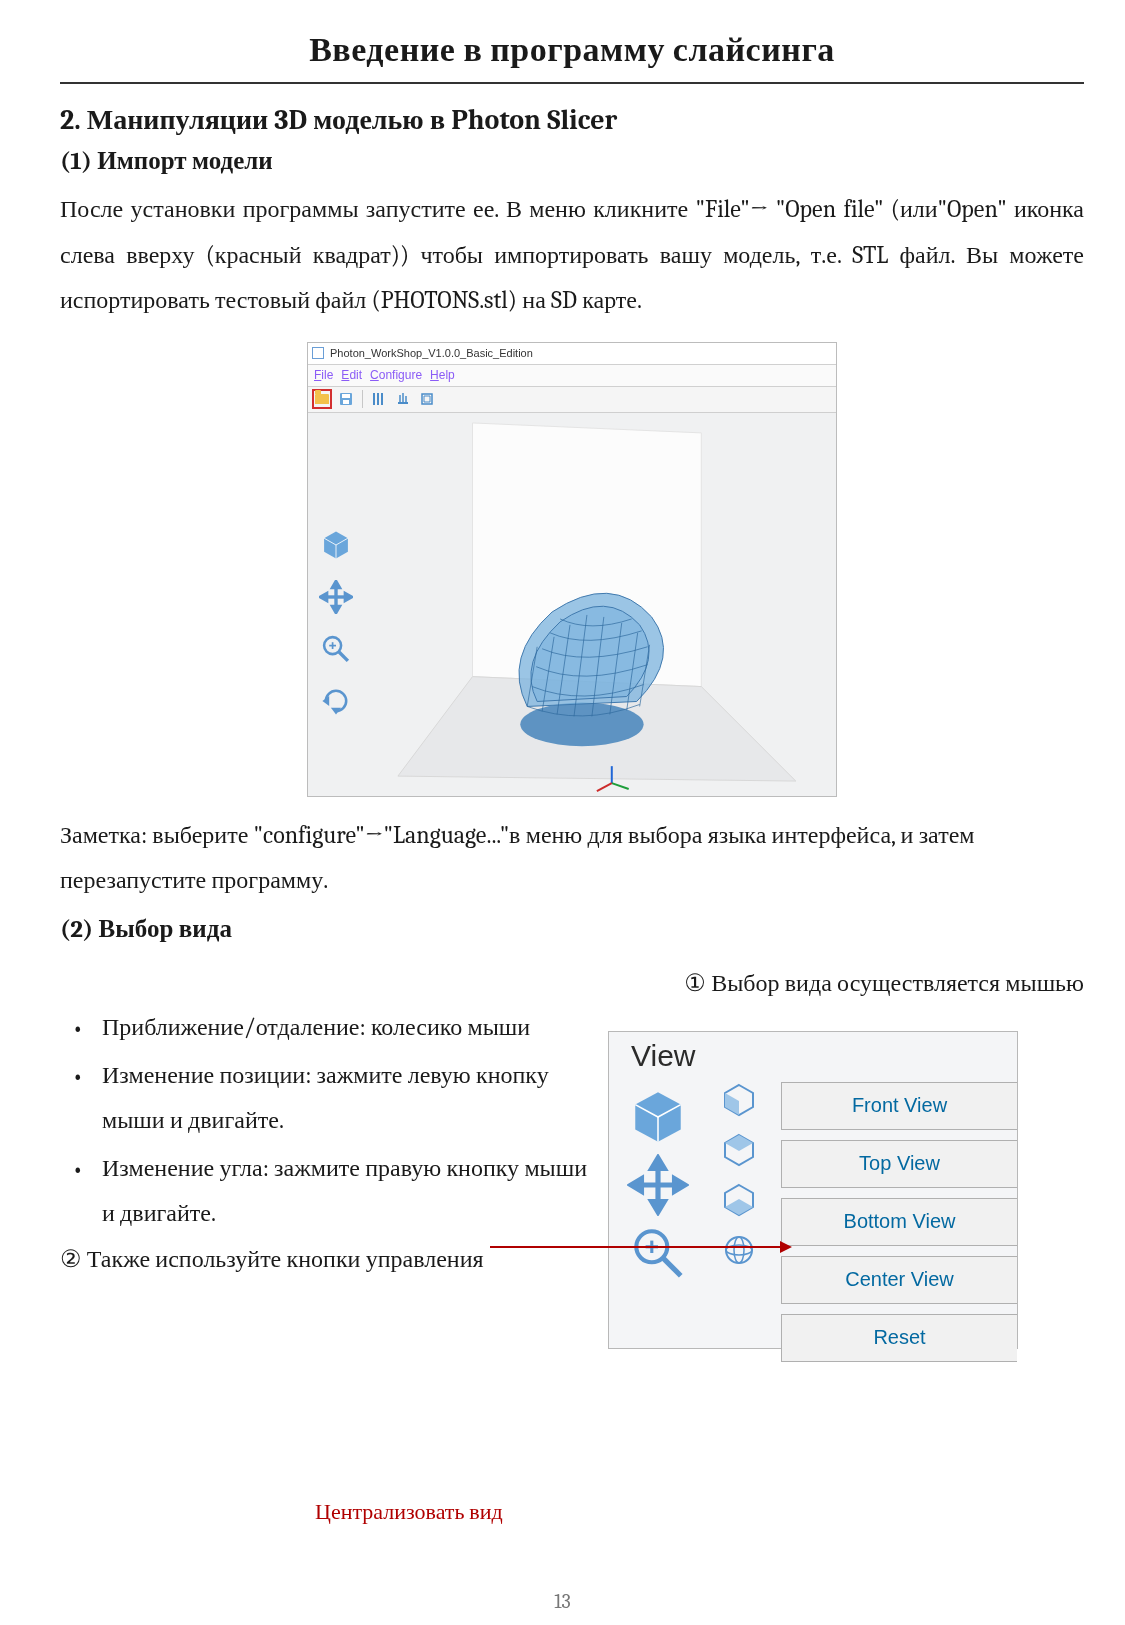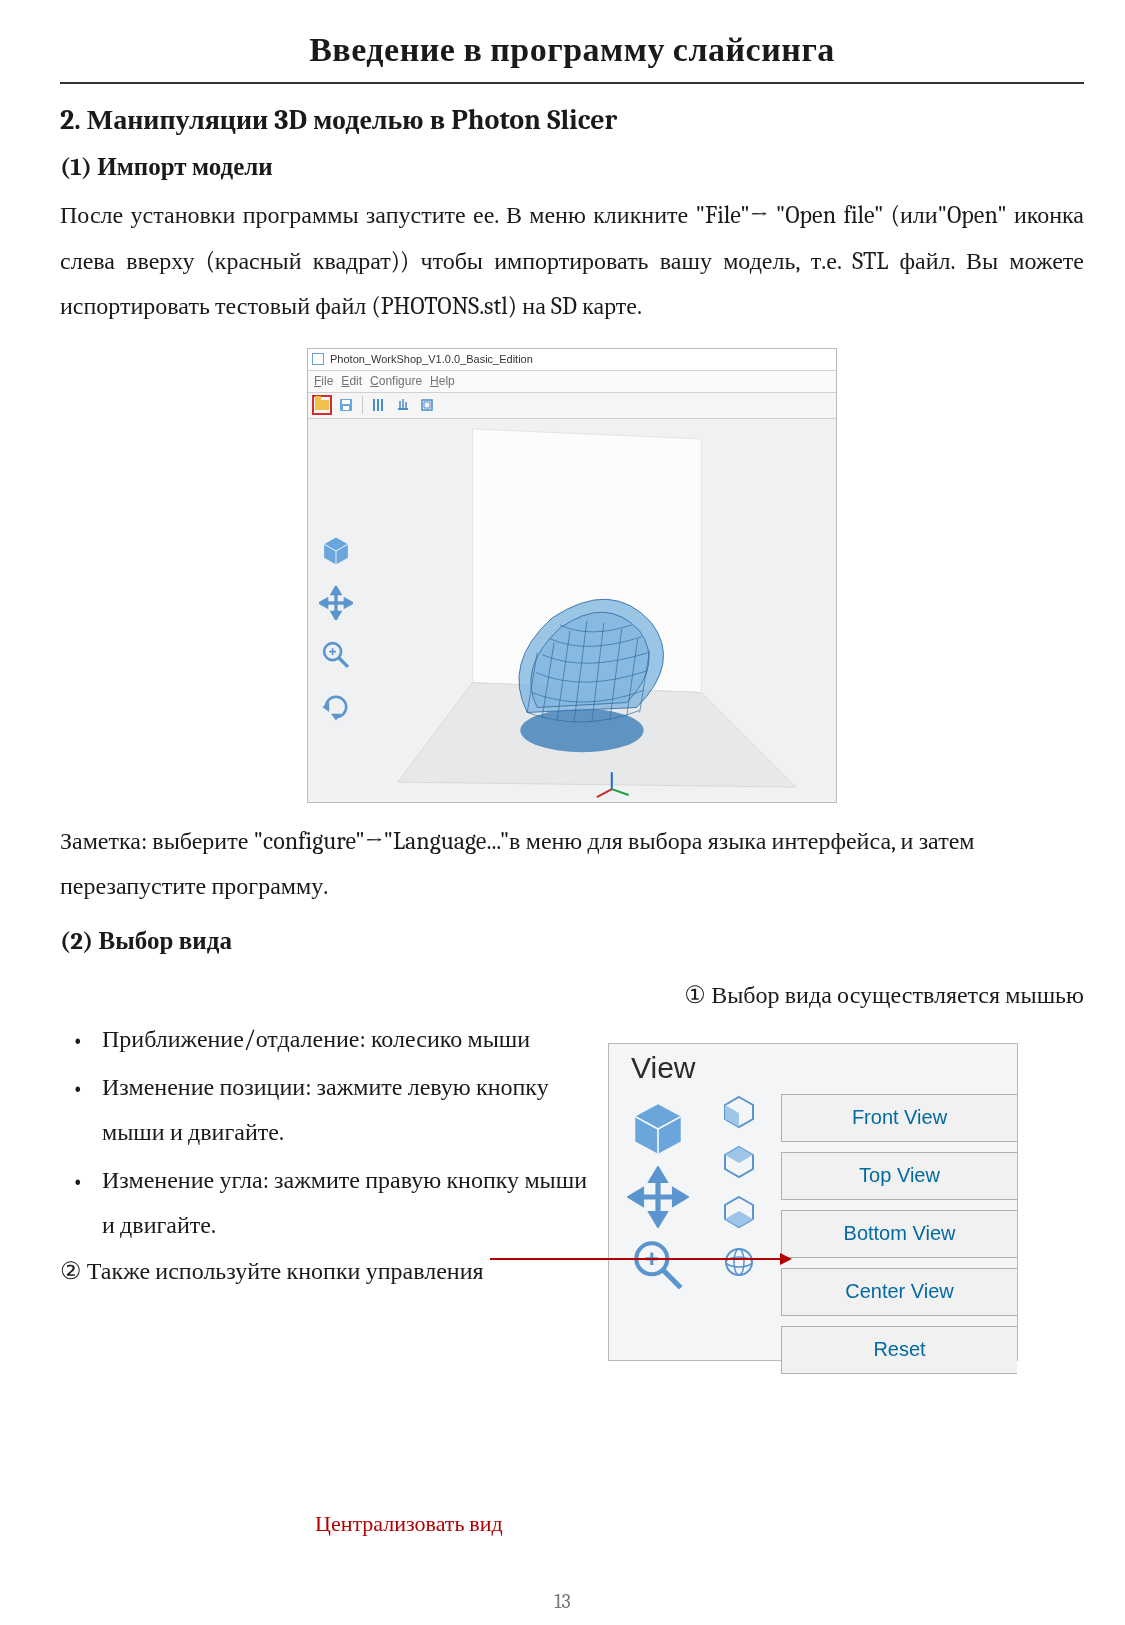--- a/index.html
+++ b/index.html
@@ -1,35 +1,35 @@
 <!DOCTYPE html>
 <html><head>
 <meta charset="utf-8">
 <style>
   * { box-sizing: border-box; margin: 0; padding: 0; }
   html, body { width: 1125px; height: 1625px; background: #fff; font-family: "Cambria", "Georgia", serif; color: #1a1a1a; }
   .page { padding: 30px 41px 20px 60px; position: relative; height: 100%; }
   .title { text-align: center; font-size: 34px; font-weight: 700; padding-bottom: 12px; border-bottom: 2px solid #333; letter-spacing: .5px; }
   .h2 { font-size: 28px; font-weight: 700; margin-top: 20px; }
-  .h3 { font-size: 25px; font-weight: 700; margin-top: 16px; }
+  .h3 { font-size: 25px; font-weight: 700; margin-top: 10px; }
   .body-text { font-size: 24px; line-height: 1.9; margin-top: 12px; text-align: justify; }
   .note-text { font-size: 24px; line-height: 1.9; margin-top: 16px; }
   .list-lead { font-size: 24px; margin-top: 26px; text-align: right; }
   .bullets { list-style: none; margin-top: 8px; }
   .bullets li { font-size: 24px; line-height: 1.85; padding-left: 42px; position: relative; margin-top: 4px; }
   .bullets li::before { content: "•"; position: absolute; left: 12px; top: 0; font-size: 26px; }
   .numline { font-size: 24px; margin-top: 10px; }
   .pagenum { position: absolute; bottom: 12px; left: 50%; transform: translateX(-50%); font-size: 20px; color: #777; }
 
   
   .figure1-wrap { display: flex; justify-content: center; margin-top: 18px; }
   .figure1 { width: 530px; height: 455px; border: 1px solid #bcbcbc; background: #f7f8f9; position: relative; font-family: Tahoma, Arial, sans-serif; }
   .fig1-title { height: 22px; background: #fff; border-bottom: 1px solid #d0d0d0; font-size: 11px; display: flex; align-items: center; gap: 6px; padding: 0 4px; color: #333; }
   .fig1-pw-icon { width: 12px; height: 12px; border: 1px solid #6a9ed6; display: inline-block; }
-  .fig1-menu { height: 22px; border-bottom: 1px solid #d0d0d0; display: flex; gap: 8px; align-items: center; padding: 0 6px; font-size: 12px; color: #737373; background: #fafafa; }
+  .fig1-menu { height: 22px; border-bottom: 1px solid #d0d0d0; display: flex; gap: 8px; align-items: center; padding: 0 6px; font-size: 12px; color: #8b5cf6; background: #fafafa; }
   .fig1-menu span u { text-decoration: underline; }
   .fig1-toolbar { height: 26px; border-bottom: 1px solid #cfcfcf; display: flex; align-items: center; gap: 4px; padding: 0 4px; background: #f5f5f5; }
   .tb-btn { width: 20px; height: 20px; display: flex; align-items: center; justify-content: center; }
   .tb-open { border: 2px solid #d32f2f; padding: 0; }
   .tb-open span { display: inline-block; width: 14px; height: 10px; background: #f3c14b; border-radius: 1px 1px 0 0; position: relative; }
   .tb-open span::before { content: ""; position: absolute; top: -4px; left: 0; width: 6px; height: 4px; background: #f3c14b; border-radius: 1px 1px 0 0; }
   .tb-save svg, .tb-slice svg, .tb-support svg, .tb-dig svg { width: 16px; height: 16px; }
   .fig1-viewport { position: absolute; left: 0; right: 0; top: 70px; bottom: 0; background: #f0f1f2; overflow: hidden; }
   .side-tools { position: absolute; left: 8px; top: 115px; width: 40px; display: flex; flex-direction: column; gap: 18px; align-items: center; }
   .side-tools svg { width: 34px; height: 34px; }

